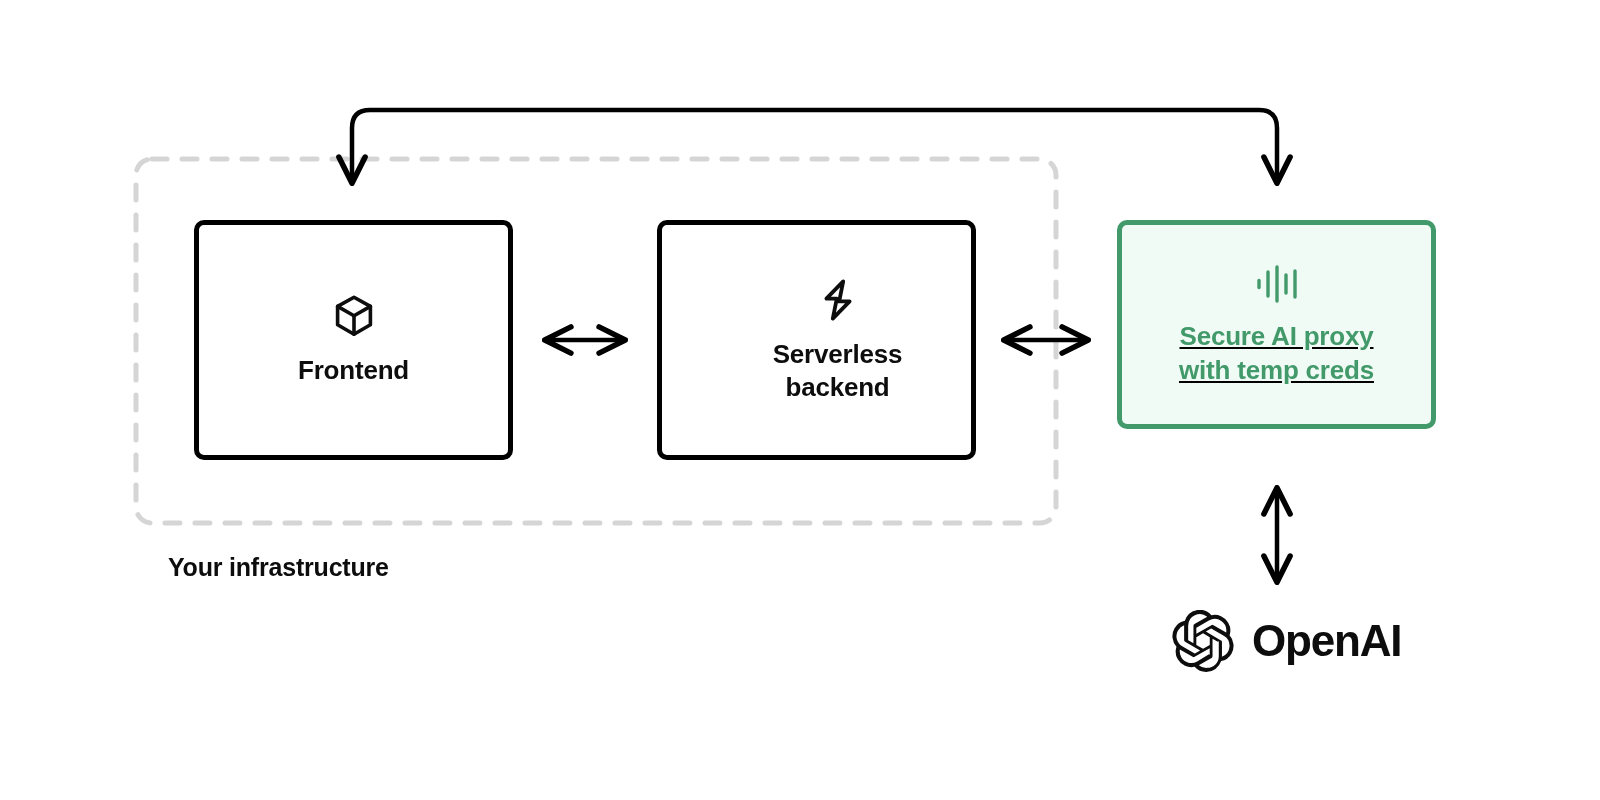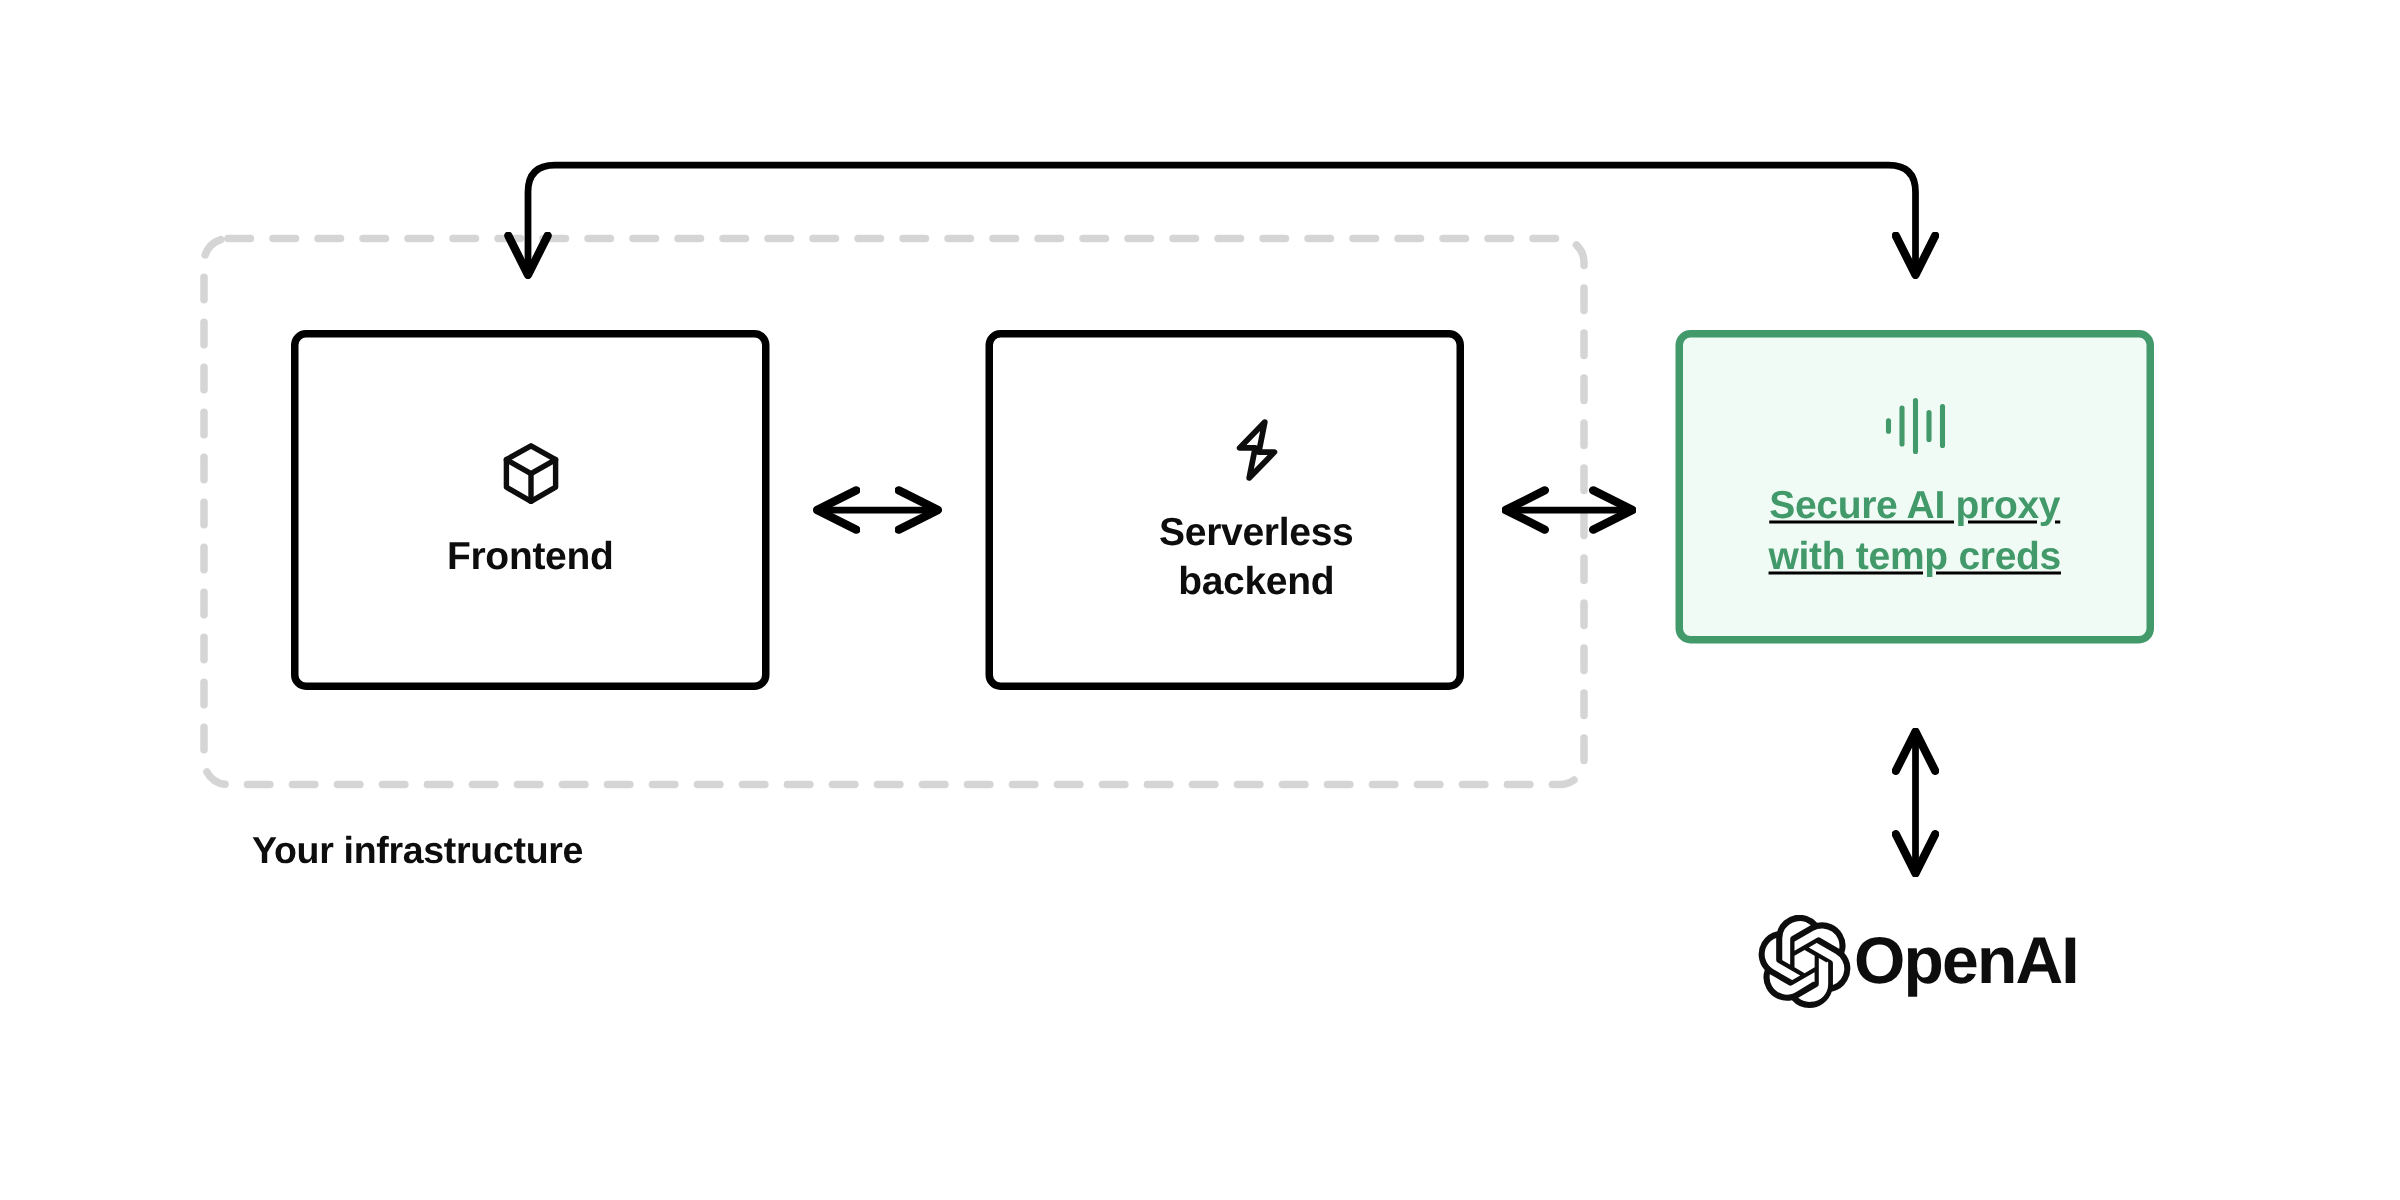--- a/index.html
+++ b/index.html
@@ -85,21 +85,21 @@
     margin-left: 32px;
   }
 
   
   #openai-lockup {
     position: absolute;
     left: 1172px;
     top: 610px;
     display: flex;
     align-items: center;
-    gap: 2px;
+    gap: 18px;
   }
   #openai-wordmark {
     font-size: 44px;
     font-weight: 700;
     letter-spacing: -1.2px;
     color: #0d0d0d;
     line-height: 1;
   }
 </style>
 </head>

